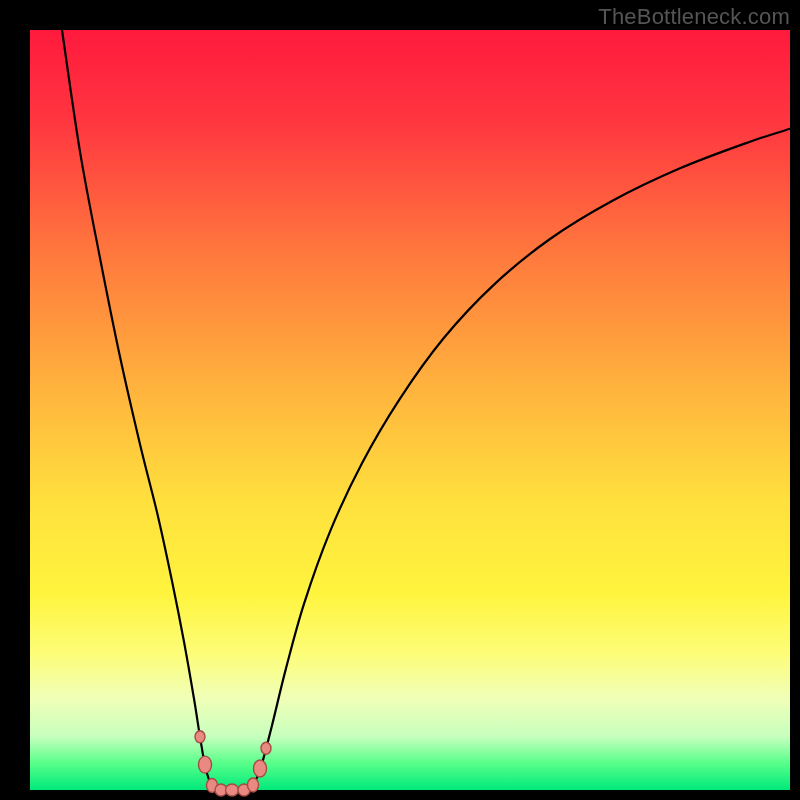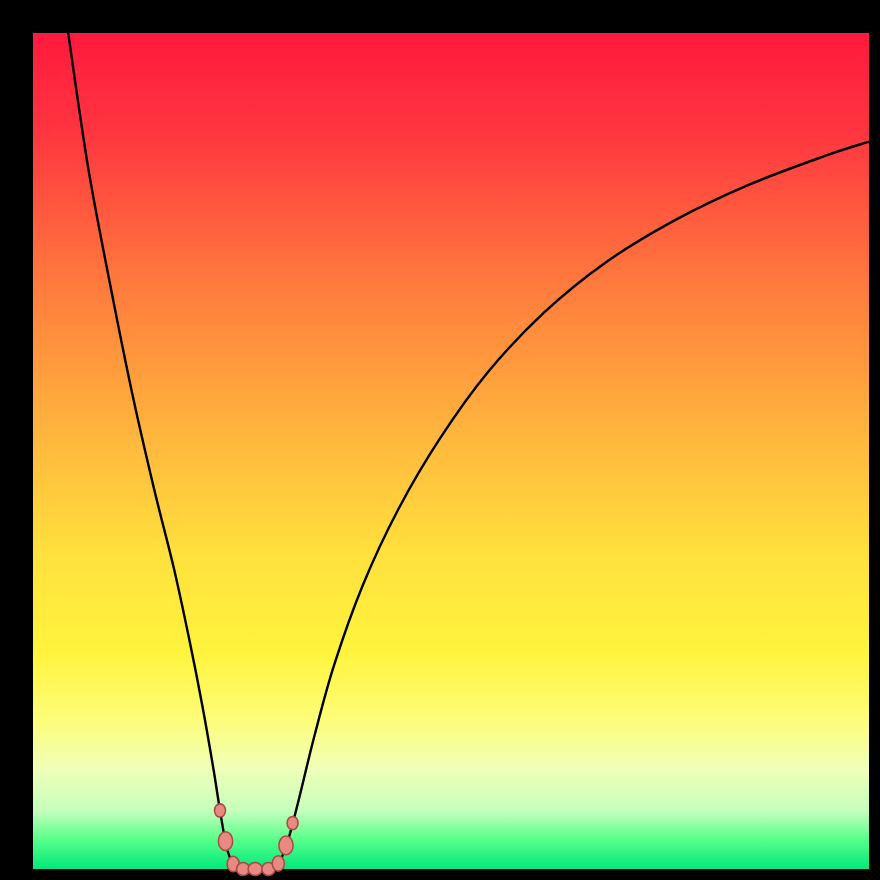--- a/index.html
+++ b/index.html
@@ -32,20 +32,21 @@
     top: 0;
     left: 0;
     width: 800px;
     height: 800px;
   }
 </style>
 </head>
 <body>
 
 <div class="frame">
+  <div class="watermark">TheBottleneck.com</div>
   <svg class="plot" viewBox="0 0 800 800">
     <defs>
       <linearGradient id="bg-grad" x1="0" y1="0" x2="0" y2="1">
           <stop offset="0%" stop-color="#ff1a3d"></stop>
           <stop offset="12%" stop-color="#ff3640"></stop>
           <stop offset="30%" stop-color="#ff7a3d"></stop>
           <stop offset="48%" stop-color="#ffb63d"></stop>
           <stop offset="62%" stop-color="#ffe03d"></stop>
           <stop offset="74%" stop-color="#fff43d"></stop>
           <stop offset="82%" stop-color="#fdfd78"></stop>

